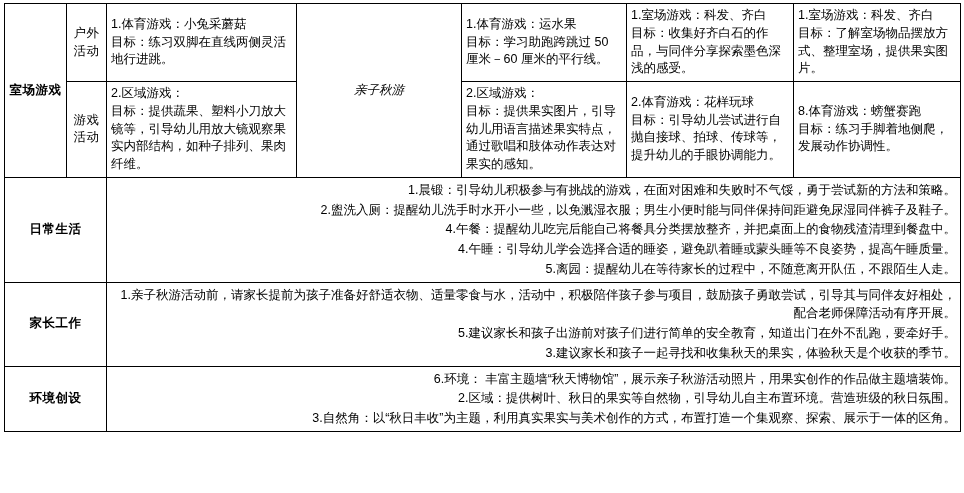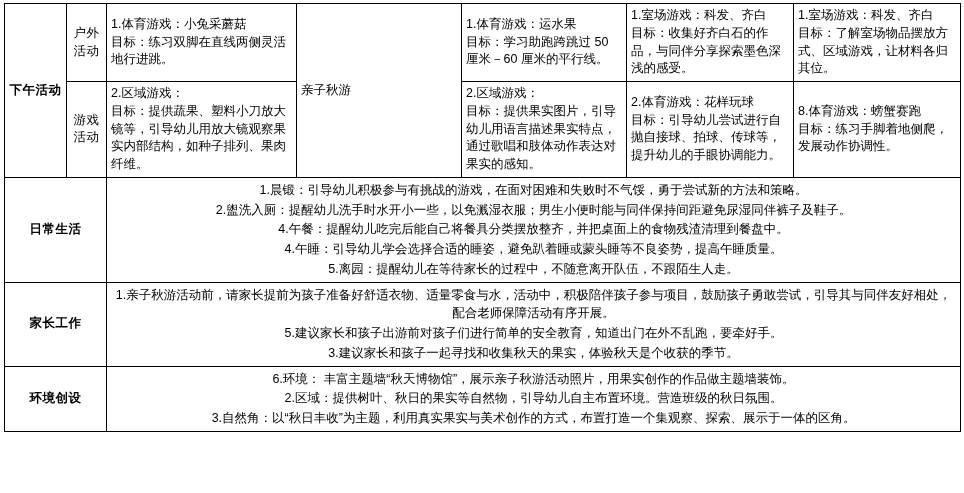--- a/index.html
+++ b/index.html
@@ -56,27 +56,28 @@
   .content-cell {
     vertical-align: top;
     text-align: left;
   }
   .content-cell p {
     margin: 0;
     padding: 0;
     text-indent: 0;
   }
   .center-cell {
-    text-align: left;
+    text-align: center;
     vertical-align: middle;
     font-size: 12.5px;
+    font-style: italic;
   }
   .list-cell {
     vertical-align: middle;
-    text-align: center;
+    text-align: right;
     padding: 4px 6px;
     margin-left: 24px;
   }
   .list-cell p {
     margin: 0 0 1px 0;
     padding: 0;
     line-height: 1.5;
   }
   .list-cell p:last-child { margin-bottom: 0; }
 </style>
@@ -91,21 +92,21 @@
       <col class="c-a">
       <col class="c-b">
       <col class="c-c">
       <col class="c-d">
       <col class="c-e">
     </colgroup>
     <tbody>
 
       <tr>
         <td class="label-cell" rowspan="2">
-          <span>下午活动</span>
+          <span>室场游戏</span>
         </td>
         <td class="sublabel-cell">
           <span>户外活动</span>
         </td>
         <td class="content-cell">
             <p>1.体育游戏：小兔采蘑菇</p>
             <p>目标：练习双脚在直线两侧灵活地行进跳。</p>
           </td>
         <td class="center-cell" rowspan="2">
             <p>亲子秋游</p>
@@ -113,21 +114,21 @@
         <td class="content-cell">
             <p>1.体育游戏：运水果</p>
             <p>目标：学习助跑跨跳过 50 厘米－60 厘米的平行线。</p>
           </td>
         <td class="content-cell">
             <p>1.室场游戏：科发、齐白</p>
             <p>目标：收集好齐白石的作品，与同伴分享探索墨色深浅的感受。</p>
           </td>
         <td class="content-cell">
             <p>1.室场游戏：科发、齐白</p>
-            <p>目标：了解室场物品摆放方式、区域游戏，让材料各归其位。</p>
+            <p>目标：了解室场物品摆放方式、整理室场，提供果实图片。</p>
           </td>
       </tr>
 
       <tr>
         <td class="sublabel-cell">
           <span>游戏活动</span>
         </td>
         <td class="content-cell">
             <p>2.区域游戏：</p>
             <p>目标：提供蔬果、塑料小刀放大镜等，引导幼儿用放大镜观察果实内部结构，如种子排列、果肉纤维。</p>

